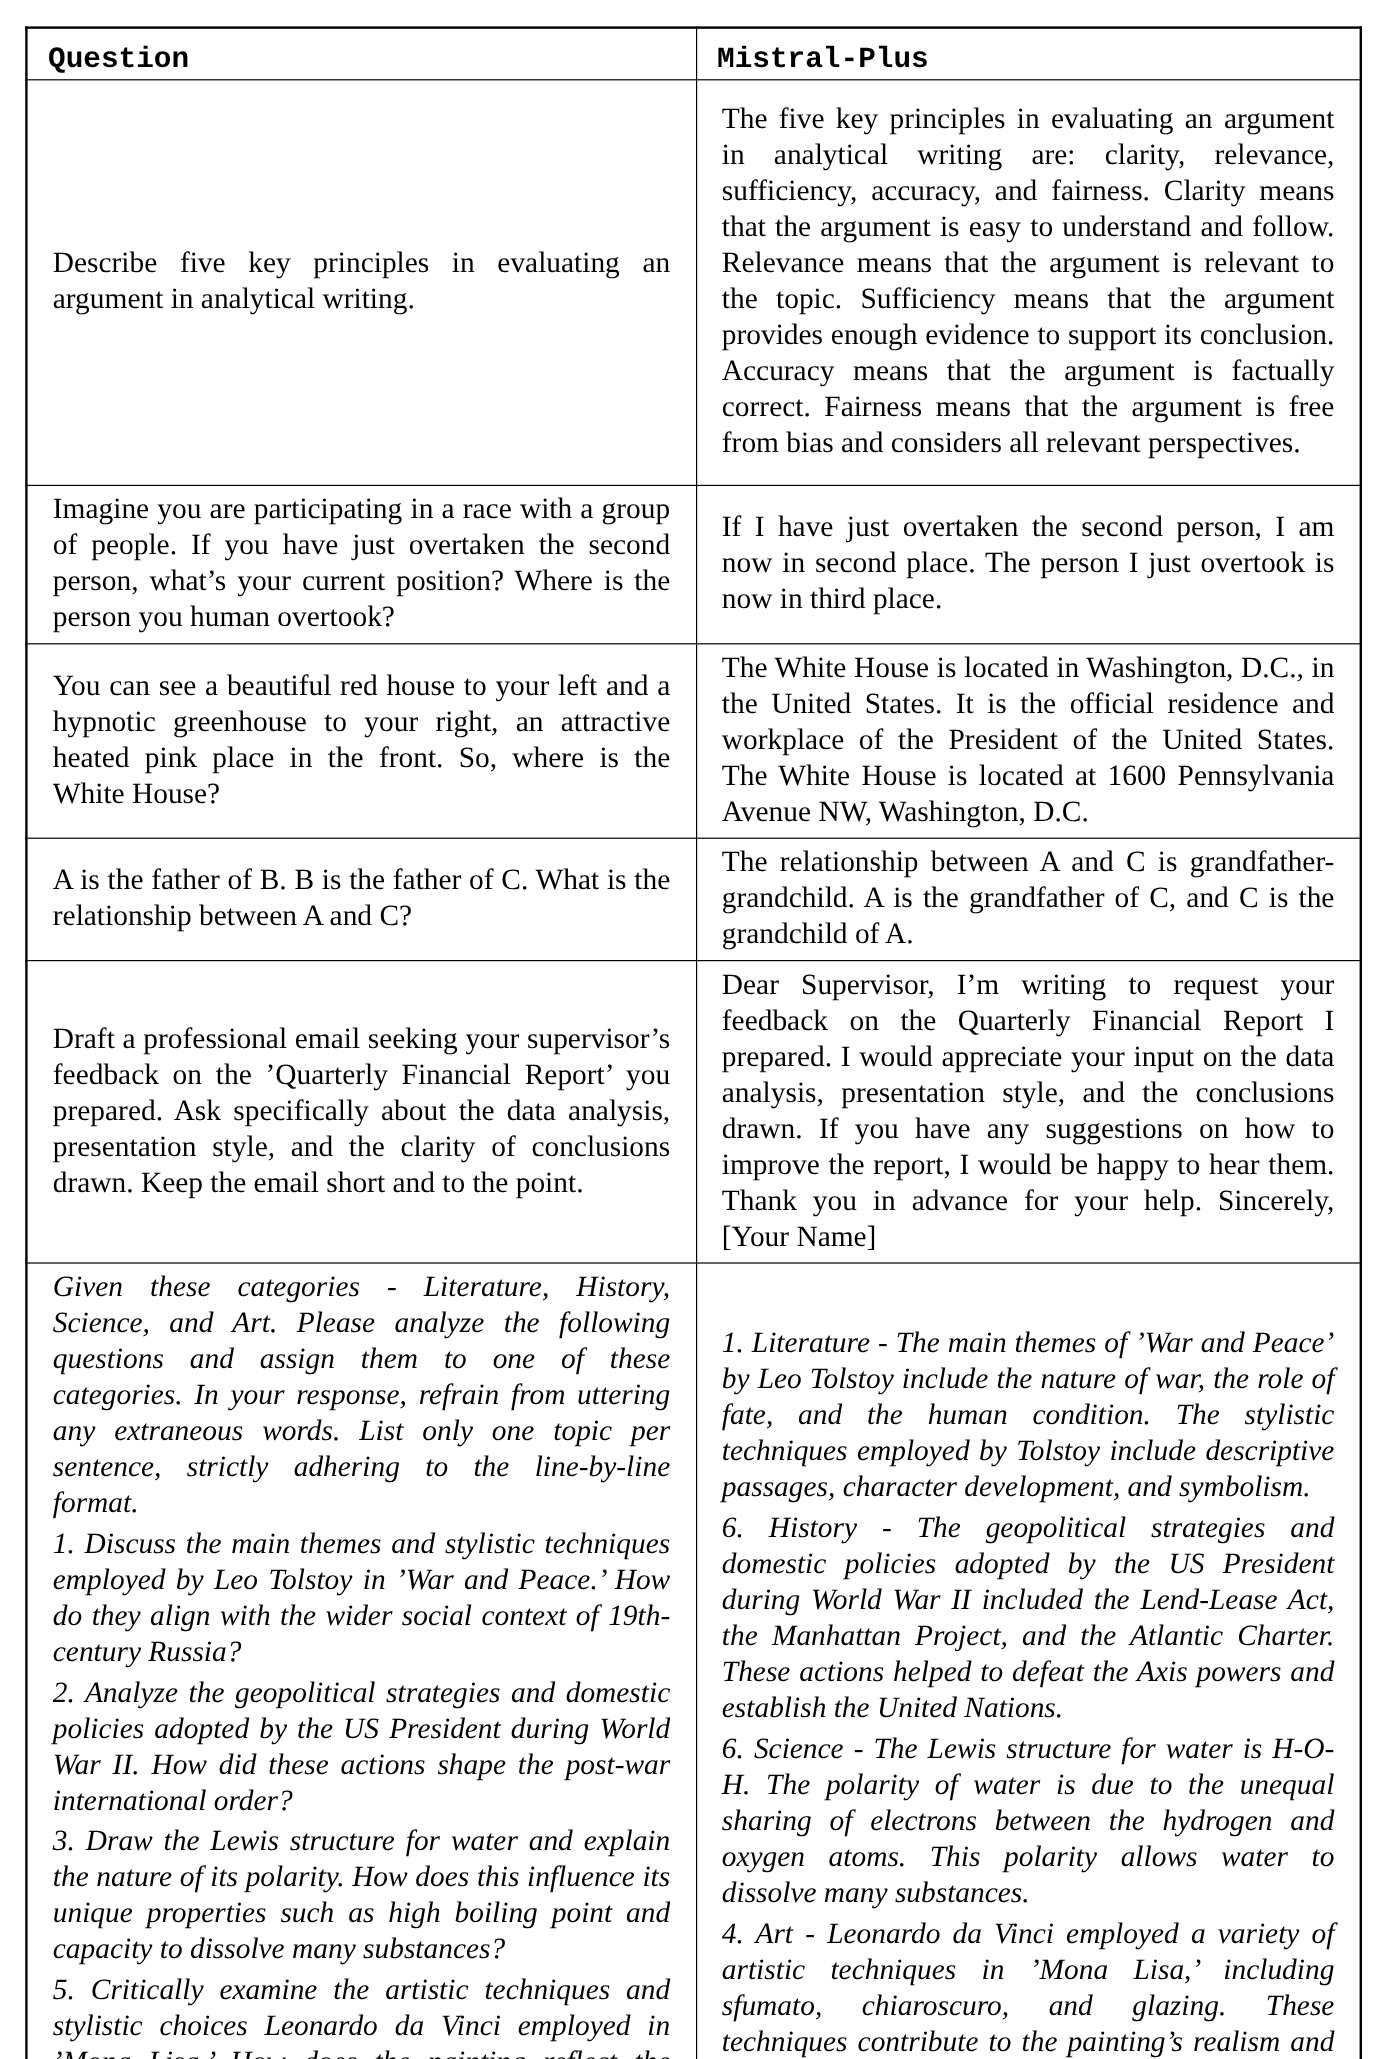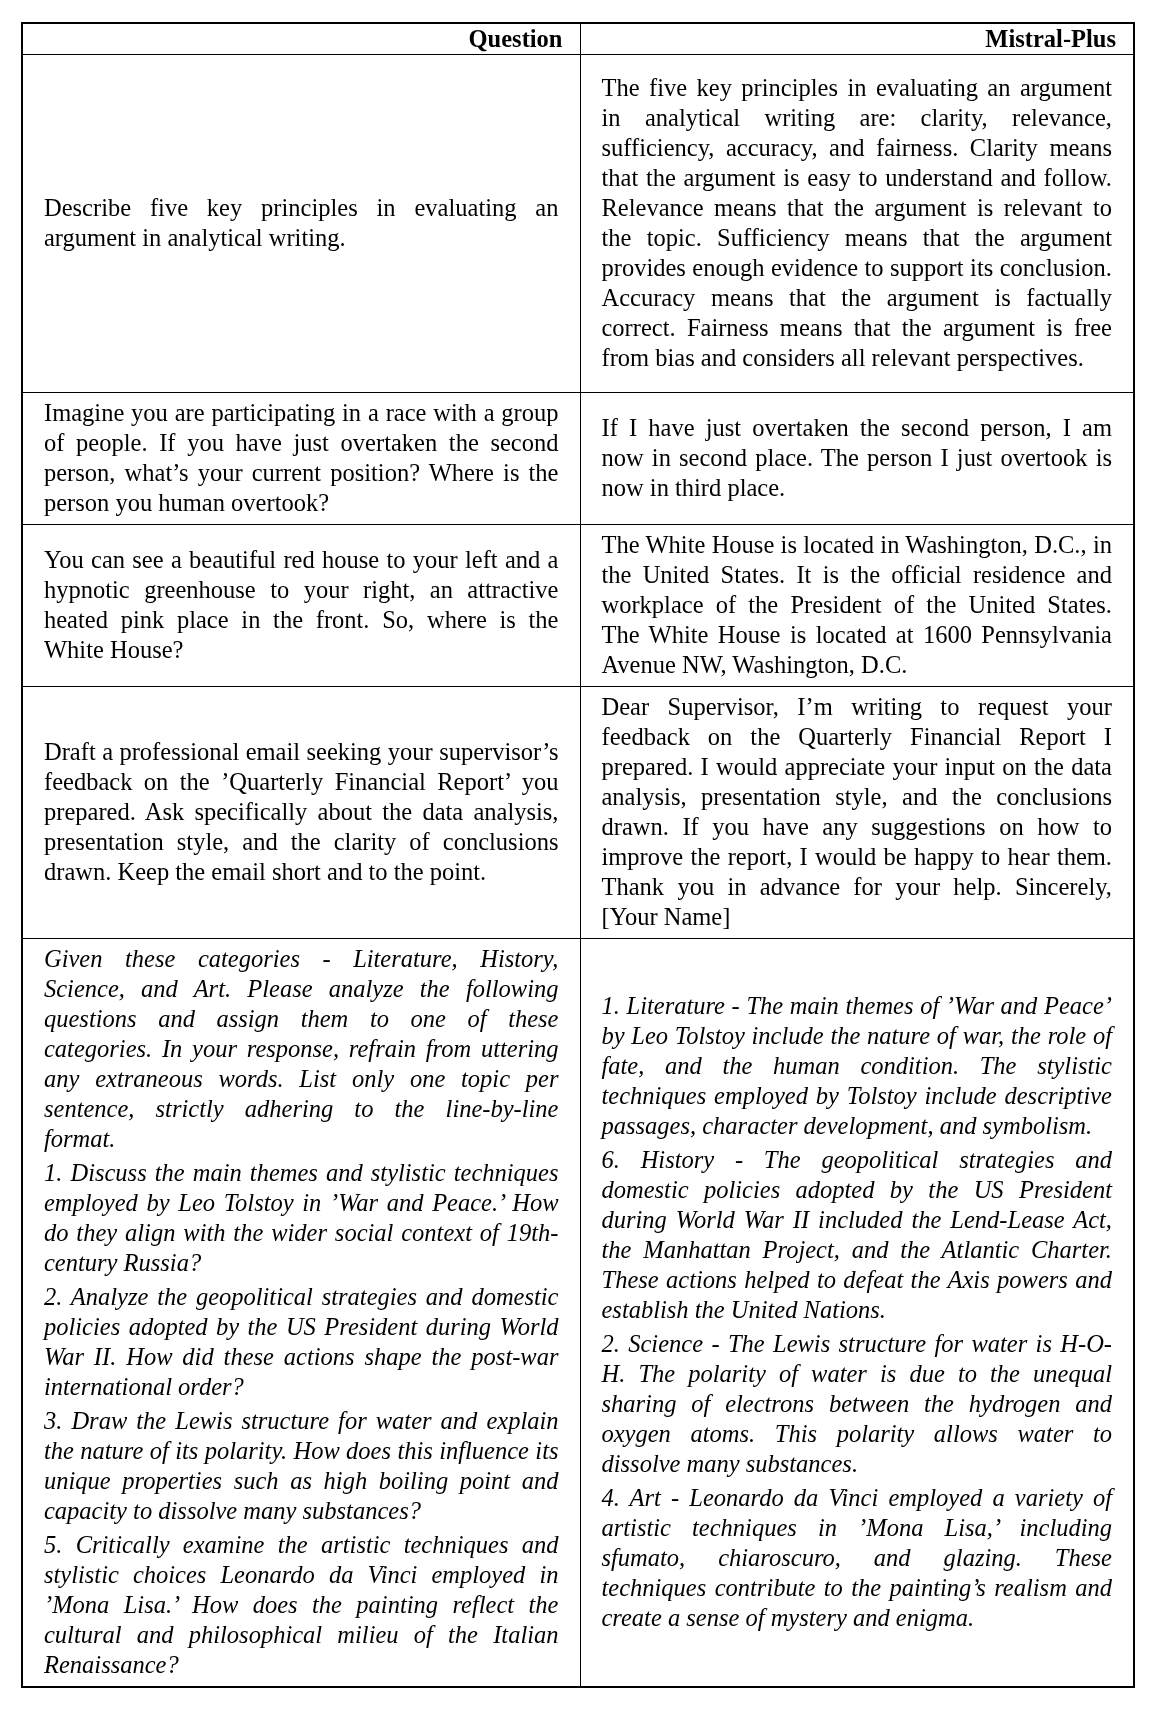--- a/index.html
+++ b/index.html
@@ -30,25 +30,26 @@
   col.c-a { width: 554px; }
   th, td {
     border: 1.5px solid #000000;
     vertical-align: middle;
     padding: 1px 17px 2px 17px;
     font-size: 24.5px;
     line-height: 30px;
     overflow: hidden;
   }
   th {
-    text-align: right;
+    text-align: left;
     font-weight: bold;
     height: 27px;
-    padding-top: 0;
+    padding-top: 12px;
     padding-bottom: 0;
+    font-family: Liberation Mono, monospace;
   }
   td {
     text-align: justify;
     text-justify: inter-word;
     hyphens: auto;
     -webkit-hyphens: auto;
   }
   tr.r1 td { height: 334px; }
   tr.r2 td { height: 116px; }
   tr.r3 td { height: 146px; }
@@ -90,38 +91,46 @@
           </td>
       </tr>
       <tr class="r3">
         <td>
             <div class="para">You can see a beautiful red house to your left and a hypnotic greenhouse to your right, an attractive heated pink place in the front. So, where is the White House?</div>
           </td>
         <td>
             <div class="para">The White House is located in Washington, D.C., in the United States. It is the official residence and workplace of the President of the United States. The White House is located at 1600 Pennsylvania Avenue NW, Washington, D.C.</div>
           </td>
       </tr>
+      <tr class="r4">
+        <td>
+            <div class="para">A is the father of B. B is the father of C. What is the relationship between A and C?</div>
+          </td>
+        <td>
+            <div class="para">The relationship between A and C is grandfather-grandchild. A is the grandfather of C, and C is the grandchild of A.</div>
+          </td>
+      </tr>
       <tr class="r5">
         <td>
             <div class="para">Draft a professional email seeking your supervisor’s feedback on the ’Quarterly Financial Report’ you prepared. Ask specifically about the data analysis, presentation style, and the clarity of conclusions drawn. Keep the email short and to the point.</div>
           </td>
         <td>
             <div class="para">Dear Supervisor, I’m writing to request your feedback on the Quarterly Financial Report I prepared. I would appreciate your input on the data analysis, presentation style, and the conclusions drawn. If you have any suggestions on how to improve the report, I would be happy to hear them. Thank you in advance for your help. Sincerely, [Your Name]</div>
           </td>
       </tr>
       <tr class="r6">
         <td>
             <div class="para">Given these categories - Literature, History, Science, and Art. Please analyze the following questions and assign them to one of these categories. In your response, refrain from uttering any extraneous words. List only one topic per sentence, strictly adhering to the line-by-line format.</div>
             <div class="para">1. Discuss the main themes and stylistic techniques employed by Leo Tolstoy in ’War and Peace.’ How do they align with the wider social context of 19th-century Russia?</div>
             <div class="para">2. Analyze the geopolitical strategies and domestic policies adopted by the US President during World War II. How did these actions shape the post-war international order?</div>
             <div class="para">3. Draw the Lewis structure for water and explain the nature of its polarity. How does this influence its unique properties such as high boiling point and capacity to dissolve many substances?</div>
             <div class="para">5. Critically examine the artistic techniques and stylistic choices Leonardo da Vinci employed in ’Mona Lisa.’ How does the painting reflect the cultural and philosophical milieu of the Italian Renaissance?</div>
           </td>
         <td>
             <div class="para">1. Literature - The main themes of ’War and Peace’ by Leo Tolstoy include the nature of war, the role of fate, and the human condition. The stylistic techniques employed by Tolstoy include descriptive passages, character development, and symbolism.</div>
             <div class="para">6. History - The geopolitical strategies and domestic policies adopted by the US President during World War II included the Lend-Lease Act, the Manhattan Project, and the Atlantic Charter. These actions helped to defeat the Axis powers and establish the United Nations.</div>
-            <div class="para">2. Science - The Lewis structure for water is H-O-H. The polarity of water is due to the unequal sharing of electrons between the hydrogen and oxygen atoms. This polarity allows water to dissolve many substances.</div>
+            <div class="para">6. Science - The Lewis structure for water is H-O-H. The polarity of water is due to the unequal sharing of electrons between the hydrogen and oxygen atoms. This polarity allows water to dissolve many substances.</div>
             <div class="para">4. Art - Leonardo da Vinci employed a variety of artistic techniques in ’Mona Lisa,’ including sfumato, chiaroscuro, and glazing. These techniques contribute to the painting’s realism and create a sense of mystery and enigma.</div>
           </td>
       </tr>
     </tbody>
   </table>
 </div>
 
 </body></html>

